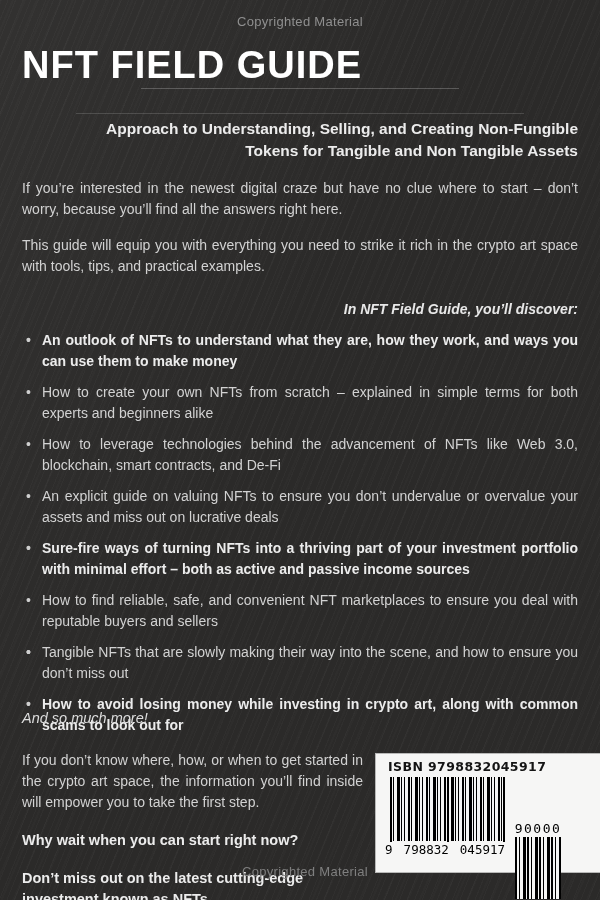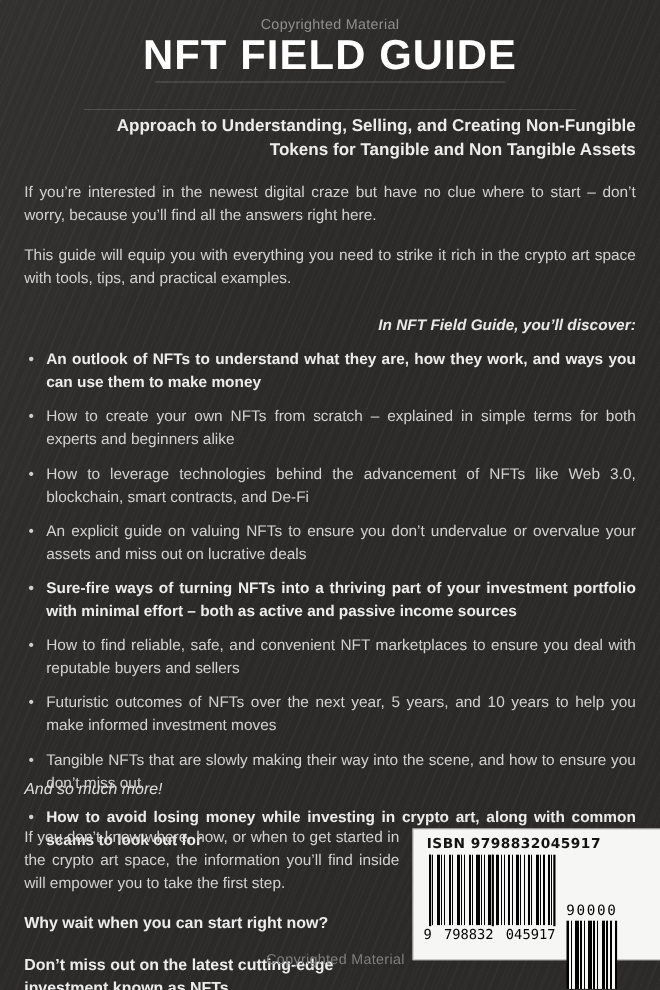--- a/index.html
+++ b/index.html
@@ -15,23 +15,23 @@
       linear-gradient(118deg, rgba(255,255,255,0.035) 0%, transparent 45%);
     font-family:"Liberation Sans", sans-serif;
     color:#d2d2d2;
   }
   .top-flow{padding:12px 22px 0 22px;}
   .copyright-top{
     text-align:center;font-size:13px;color:#8f8f8f;
     letter-spacing:0.3px;margin-top:2px;
   }
   .title{
-    text-align:center;color:#ffffff;font-weight:700;
+    text-align:left;color:#ffffff;font-weight:700;
     font-size:38px;letter-spacing:1px;line-height:1.05;
-    margin-top:3px;white-space:nowrap;
+    margin-top:17px;white-space:nowrap;
   }
   .rule{height:0;border-top:1px solid rgba(255,255,255,0.22);margin:0 auto;}
   .rule-title{width:318px;margin-top:2px;}
   .rule-subtitle{width:448px;margin-top:24px;border-top-color:rgba(255,255,255,0.15);}
   .subtitle{
     text-align:right;color:#ececec;font-weight:700;
     font-size:15.5px;line-height:1.45;margin-top:4px;
   }
   p{margin:0;}
   .para{font-size:14px;line-height:21px;text-align:justify;}
@@ -122,21 +122,21 @@
 
     <p class="para discover">In NFT Field Guide, you’ll discover:</p>
 
     <ul class="bullets">
       <li class="bold-item"><span class="dot">•</span><span>An outlook of NFTs to understand what they are, how they work, and ways you can use them to make money</span></li>
       <li><span class="dot">•</span><span>How to create your own NFTs from scratch – explained in simple terms for both experts and beginners alike</span></li>
       <li><span class="dot">•</span><span>How to leverage technologies behind the advancement of NFTs like Web 3.0, blockchain, smart contracts, and De-Fi</span></li>
       <li><span class="dot">•</span><span>An explicit guide on valuing NFTs to ensure you don’t undervalue or overvalue your assets and miss out on lucrative deals</span></li>
       <li class="bold-item"><span class="dot">•</span><span>Sure-fire ways of turning NFTs into a thriving part of your investment portfolio with minimal effort – both as active and passive income sources</span></li>
       <li><span class="dot">•</span><span>How to find reliable, safe, and convenient NFT marketplaces to ensure you deal with reputable buyers and sellers</span></li>
-      <li><span class="dot">•</span><span>Futuristic outcomes of NFTs over the next year, 5 years, and 10 years to help you make informed investment moves</span></li>
+      <li><span class="dot">•</span></li>
       <li><span class="dot">•</span><span>Tangible NFTs that are slowly making their way into the scene, and how to ensure you don’t miss out</span></li>
       <li class="bold-item"><span class="dot">•</span><span>How to avoid losing money while investing in crypto art, along with common scams to look out for</span></li>
     </ul>
   </div>
 
   <div class="bottom-area">
     <p class="para more-line">And so much more!</p>
     <p class="para closing1">If you don’t know where, how, or when to get started in the crypto art space, the information you’ll find inside will empower you to take the first step.</p>
     <p class="para bold closing2">Why wait when you can start right now?</p>
     <p class="para bold closing3">Don’t miss out on the latest cutting-edge investment known as NFTs.</p>

